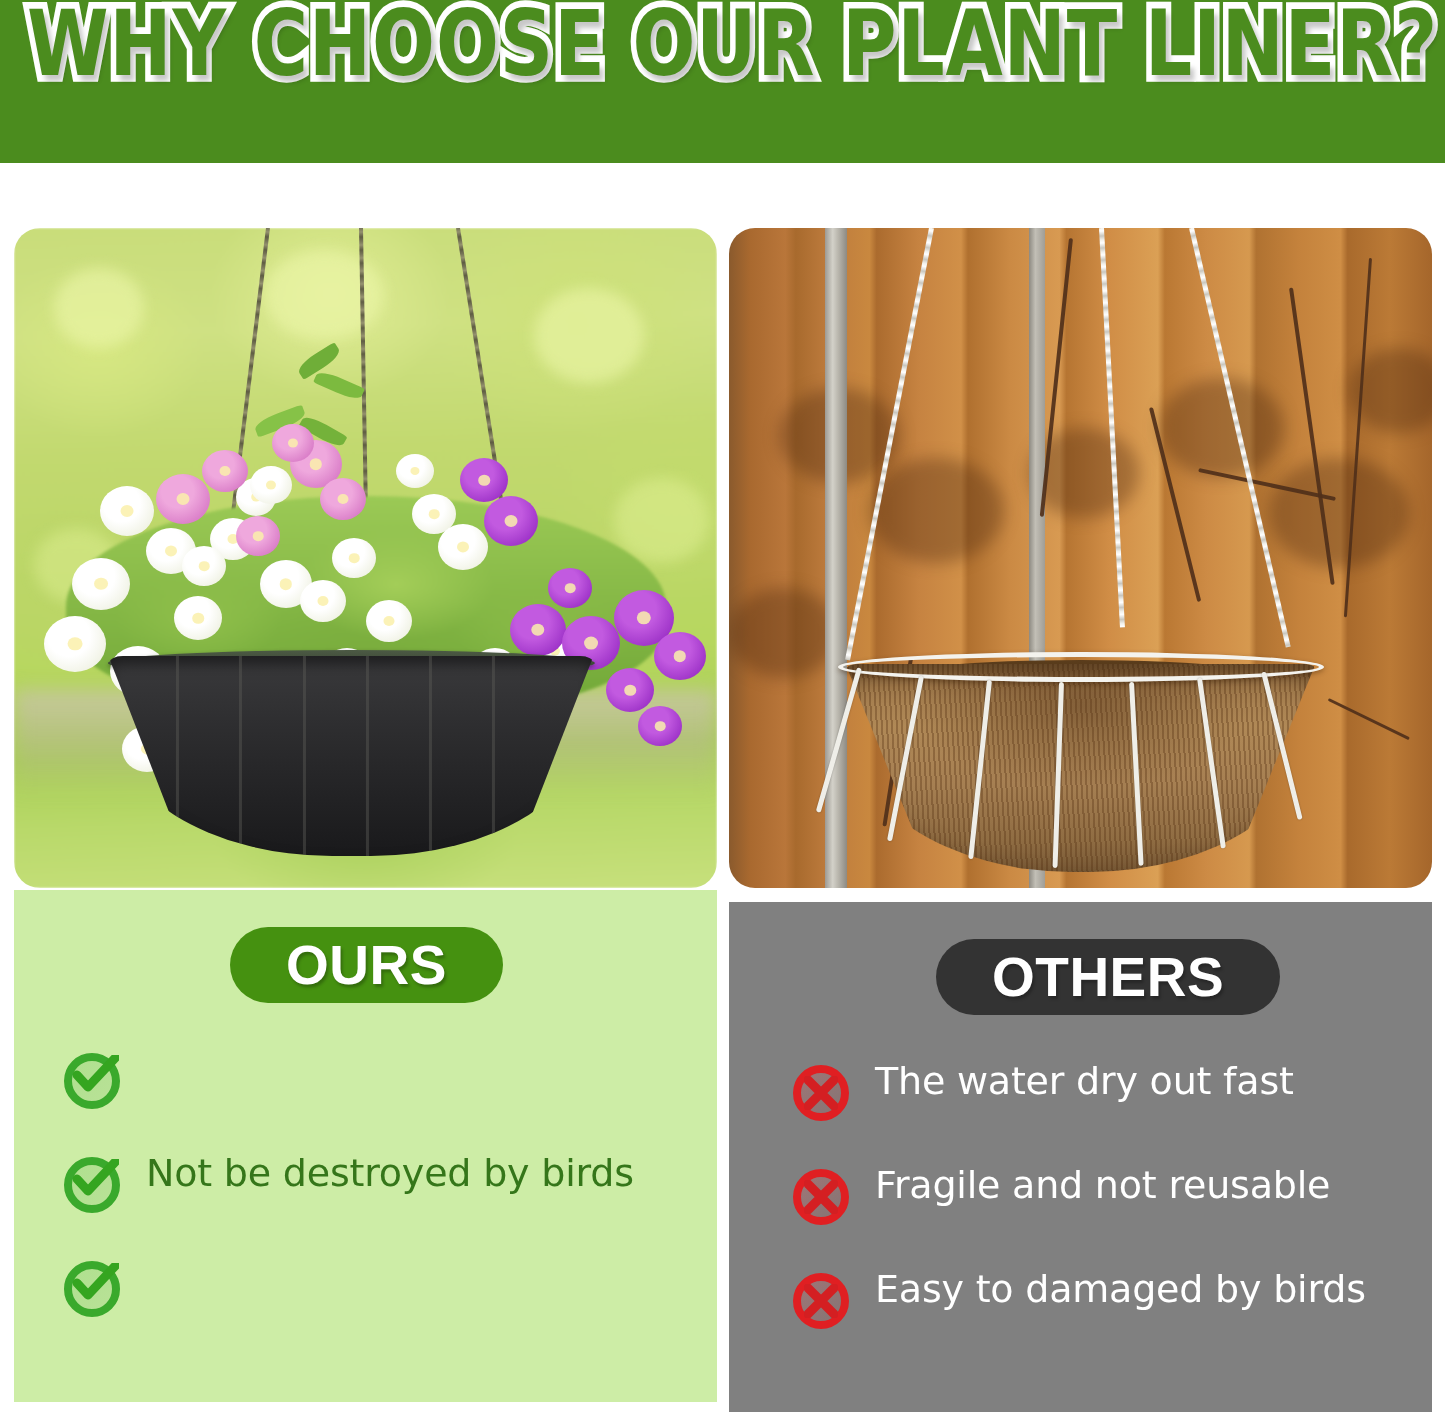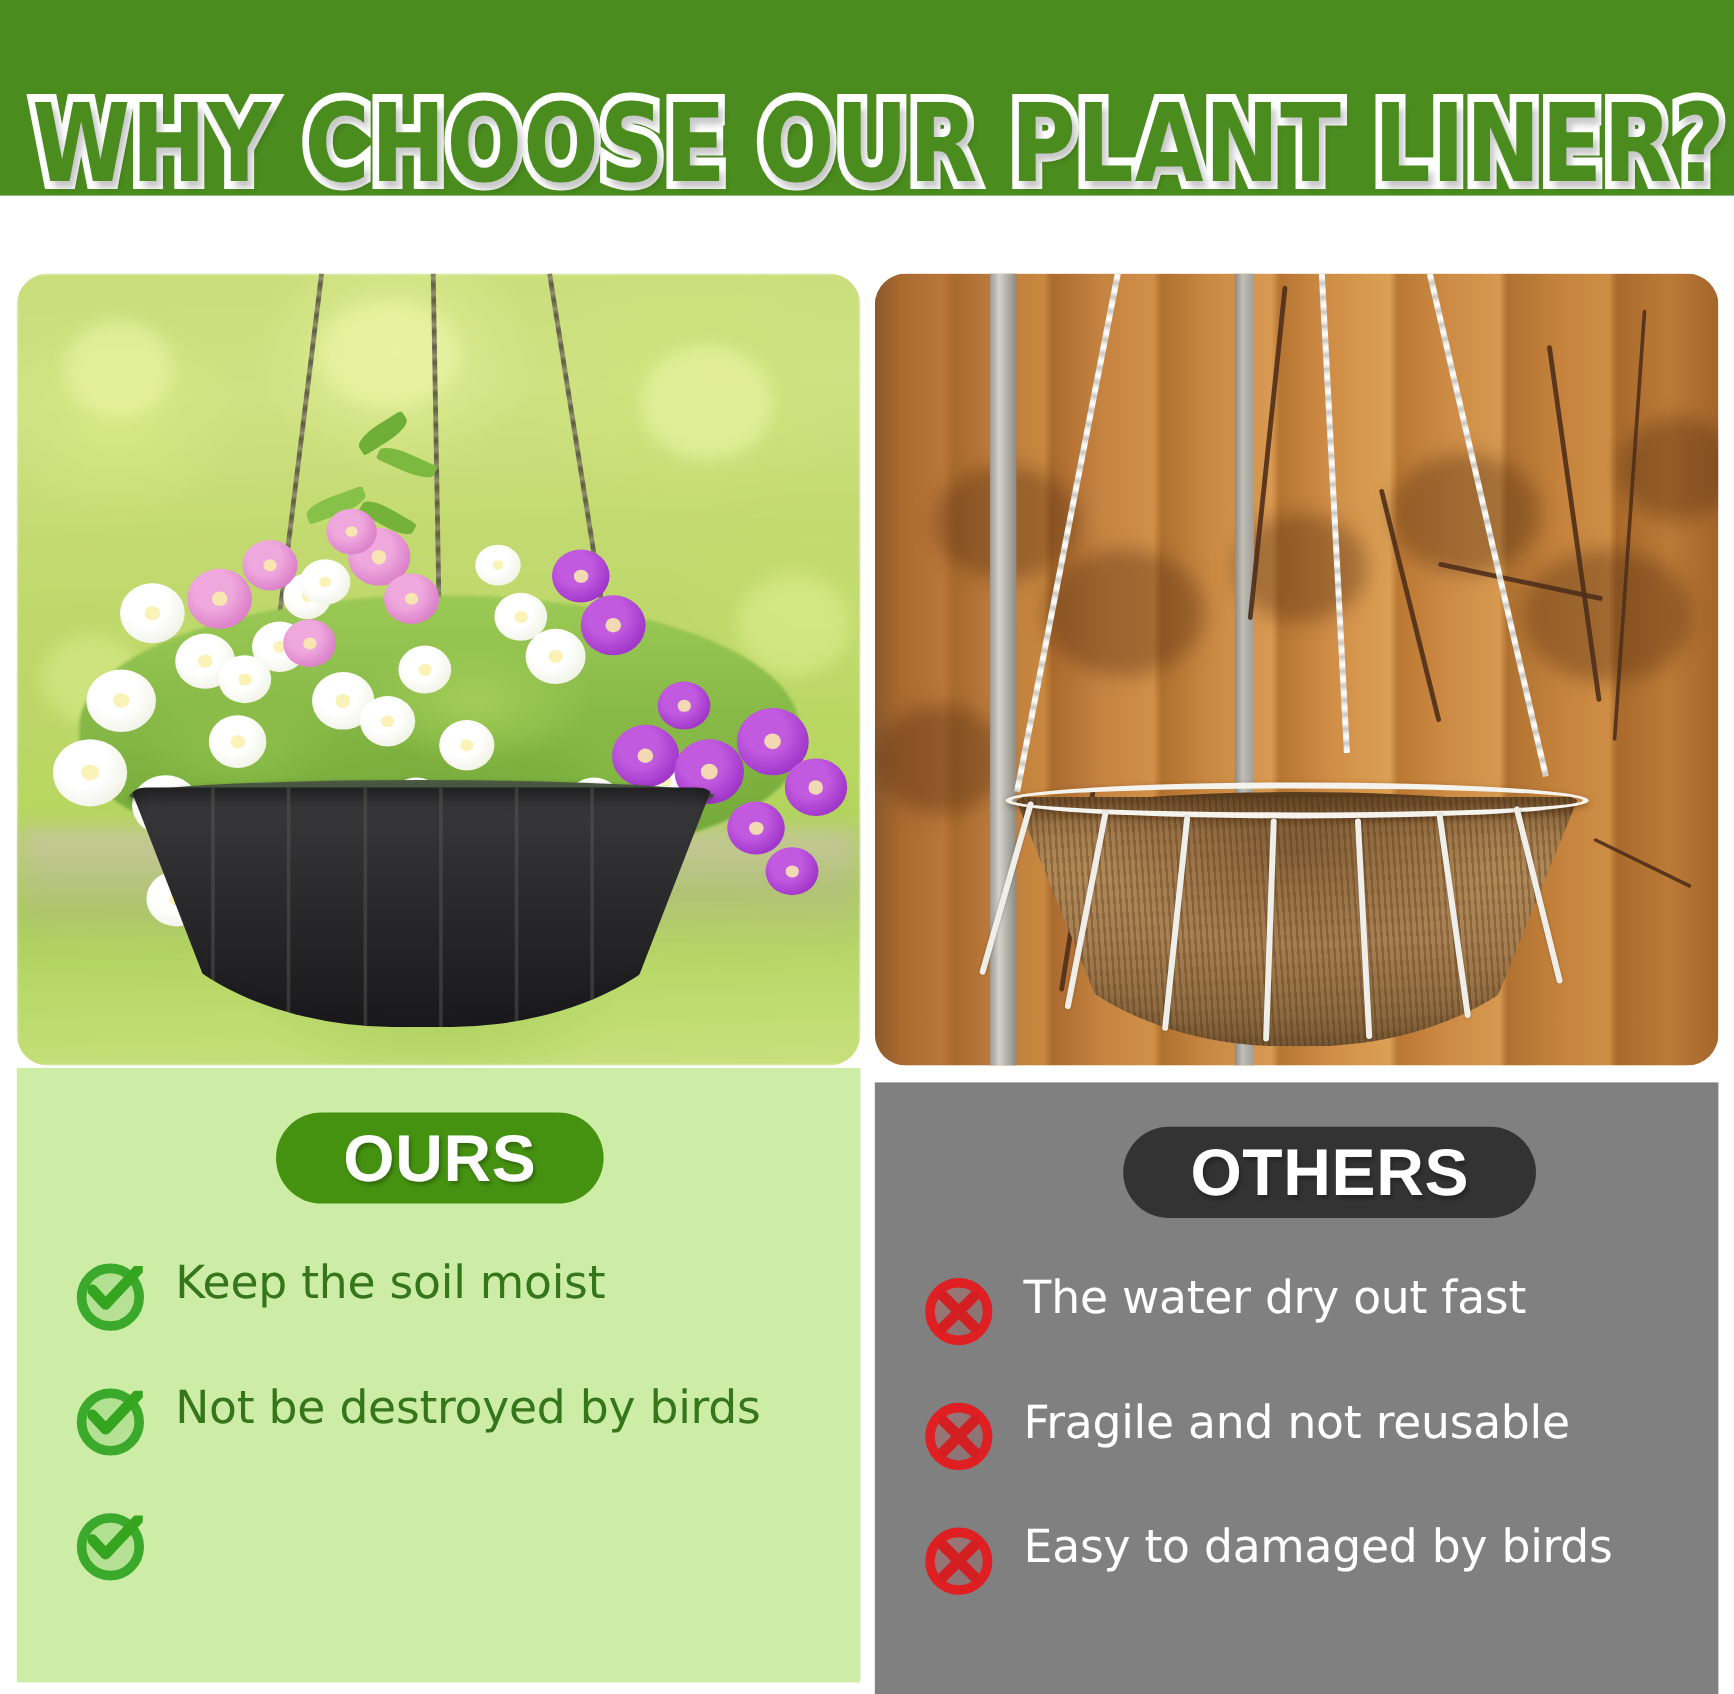--- a/index.html
+++ b/index.html
@@ -15,21 +15,21 @@
 
   
   .header-banner {
     position: absolute;
     left: 0;
     top: 0;
     width: 1445px;
     height: 163px;
     background: #4b8c1e;
     display: flex;
-    align-items: flex-end;
+    align-items: flex-start;
     justify-content: center;
     padding-left: 20px;
   }
   .header-title {
     font-size: 74px;
     font-weight: bold;
     letter-spacing: 1px;
     color: #4b8c1e;
     white-space: nowrap;
     -webkit-text-stroke: 11px #ffffff;
@@ -324,21 +324,21 @@
   }
   .bullet-text {
     font-size: 38px;
     line-height: 1.18;
     font-family: "DejaVu Sans", sans-serif;
     letter-spacing: -.2px;
   }
 
   .ours-bullets  { padding-left: 48px; }
   .ours-bullets .bullet-text  { color: #35761a; padding-left: 22px; max-width: 520px; }
-  .others-bullets { padding-left: 40px; }
+  .others-bullets { padding-left: 62px; }
   .others-bullets .bullet-text { color: #ffffff; padding-left: 22px; max-width: 540px; }
 
   
   .ico-check .ring {
     position: absolute;
     left: 2px; top: 4px;
     width: 56px; height: 56px;
     border-radius: 50%;
     border: 8px solid #3aa92c;
     background: linear-gradient(135deg, rgba(120,200,100,.35), rgba(40,140,40,.12));
@@ -496,21 +496,20 @@
 
     <div class="bullet-list ours-bullets">
 
       <div class="bullet">
         <span class="bullet-icon ico-check">
           <span class="ring"></span>
           <svg class="tick" viewBox="0 0 46 40">
             <path d="M4 20 L15 32 L44 1" fill="none" stroke="#35a520" stroke-width="9" stroke-linecap="round" stroke-linejoin="round"></path>
           </svg>
         </span>
-        <span class="bullet-text">Keep the soil moist</span>
       </div>
 
       <div class="bullet">
         <span class="bullet-icon ico-check">
           <span class="ring"></span>
           <svg class="tick" viewBox="0 0 46 40">
             <path d="M4 20 L15 32 L44 1" fill="none" stroke="#35a520" stroke-width="9" stroke-linecap="round" stroke-linejoin="round"></path>
           </svg>
         </span>
         <span class="bullet-text">Not be destroyed by birds</span>

